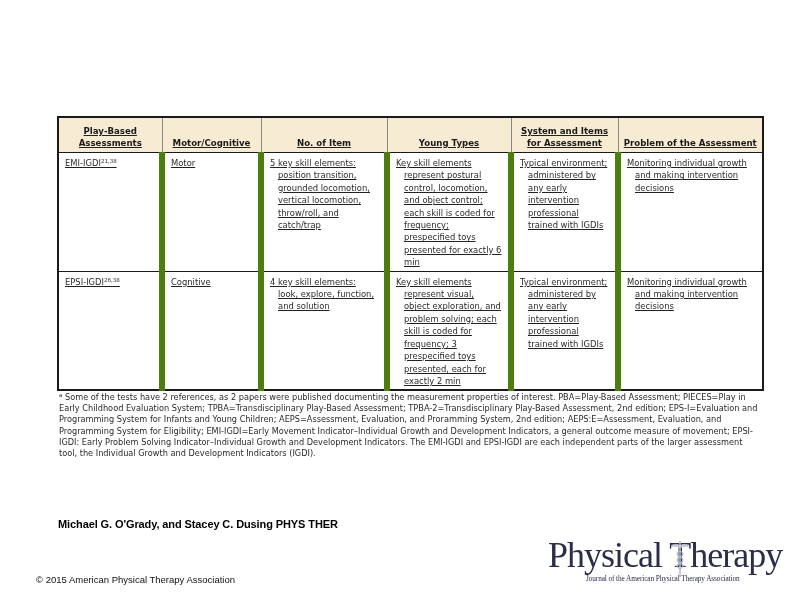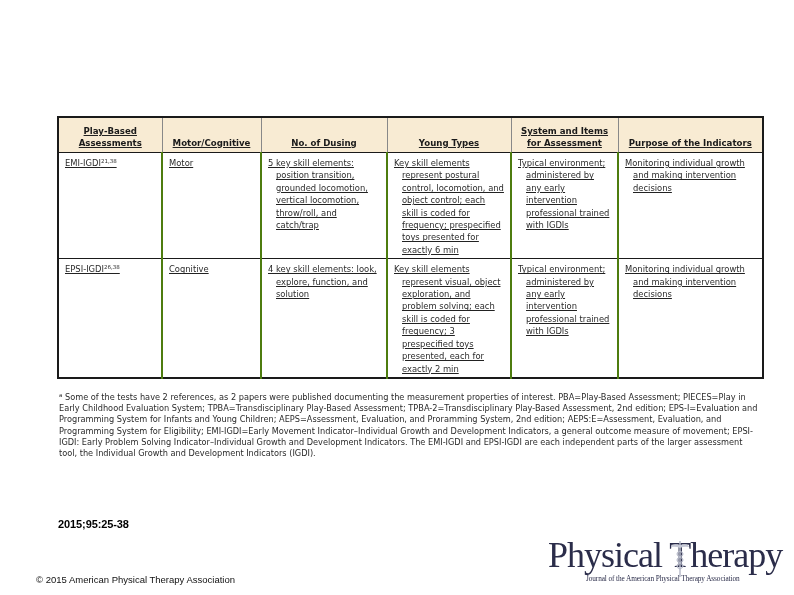--- a/index.html
+++ b/index.html
@@ -15,21 +15,21 @@
       border: 2px solid #1a1a1a; font-size: 8.4px; line-height: 12.4px;
     }
     table.main th {
       background: #f8ebd3; font-weight: bold; text-align: center; vertical-align: bottom;
       padding: 3px 4px 3px 4px; color: #1a1a1a; height: 28px; font-size: 8.6px; line-height: 11.5px;
       border-left: 1px solid #888; border-bottom: 1.5px solid #1a1a1a;
     }
     table.main th:first-child { border-left: none; }
     table.main td {
       vertical-align: top; padding: 4px 6px 2px 6px; color: #2a2a2a;
-      border-left: 2px solid #4d7c0f; border-bottom: 1.5px solid #1a1a1a;
+      border-left: 6px solid #4d7c0f; border-bottom: 1.5px solid #1a1a1a;
     }
     table.main td:first-child { border-left: none; }
     .hang { padding-left: 8px; text-indent: -8px; display: block; }
     sup { font-size: 5.5px; line-height: 0; vertical-align: 3px; }
     .row1 td { height: 99px; }
     .row2 td { height: 110px; }
     .footnote {
       position: absolute; left: 59px; top: 392px; width: 704px;
       font-size: 8.2px; line-height: 11.2px; color: #2a2a2a;
     }
@@ -67,24 +67,24 @@
         <col style="width:99px">
         <col style="width:126px">
       <col style="width:124px">
         <col style="width:107px">
         <col style="width:145px">
     </colgroup>
     <thead>
       <tr>
         <th>Play-Based Assessments</th>
         <th>Motor/Cognitive</th>
-        <th>No. of Dusing</th>
+        <th>No. of Item</th>
         <th>Young Types</th>
         <th>System and Items for Assessment</th>
-        <th>Purpose of the Indicators</th>
+        <th>Problem of the Assessment</th>
       </tr>
     </thead>
     <tbody>
       <tr class="row1">
         <td><span>EMI-IGDI</span><sup>21,38</sup></td>
         <td><span>Motor</span></td>
         <td>
             <span class="hang">5 key skill elements: position transition, grounded locomotion, vertical locomotion, throw/roll, and catch/trap</span>
           </td>
         <td>
@@ -113,21 +113,21 @@
             <span class="hang">Monitoring individual growth and making intervention decisions</span>
           </td>
       </tr>
     </tbody>
   </table>
 </div>
 
 <div class="footnote"><sup>a</sup><span> Some of the tests have 2 references, as 2 papers were published documenting the measurement properties of interest. PBA=Play-Based Assessment; PIECES=Play in Early Childhood Evaluation System; TPBA=Transdisciplinary Play-Based Assessment; TPBA-2=Transdisciplinary Play-Based Assessment, 2nd edition; EPS-I=Evaluation and Programming System for Infants and Young Children; AEPS=Assessment, Evaluation, and Proramming System, 2nd edition; AEPS:E=Assessment, Evaluation, and Programming System for Eligibility; EMI-IGDI=Early Movement Indicator–Individual Growth and Development Indicators, a general outcome measure of movement; EPSI-IGDI: Early Problem Solving Indicator–Individual Growth and Development Indicators. The EMI-IGDI and EPSI-IGDI are each independent parts of the larger assessment tool, the Individual Growth and Development Indicators (IGDI).</span></div>
 
 <div class="citation">
-  <div>2015;95:25-38</div>
+  <div>Michael G. O'Grady, and Stacey C. Dusing PHYS THER</div>
 </div>
 
 <div class="copyright">© 2015 American Physical Therapy Association</div>
 
 <div class="logo">
   <div class="logo-text">Physical Therapy</div>
   <svg class="logo-caduceus" viewBox="0 0 20 38">
     <line x1="10" y1="2" x2="10" y2="38" stroke="#b9bccb" stroke-width="1.5"></line>
     <path d="M10 6 Q2 4 1 8 Q6 7 10 9 Q14 7 19 8 Q18 4 10 6Z" fill="#c5c8d5"></path>
     <path d="M10 12 Q4 15 10 18 Q16 21 10 24 Q4 27 10 30" fill="none" stroke="#b9bccb" stroke-width="1.2"></path>

